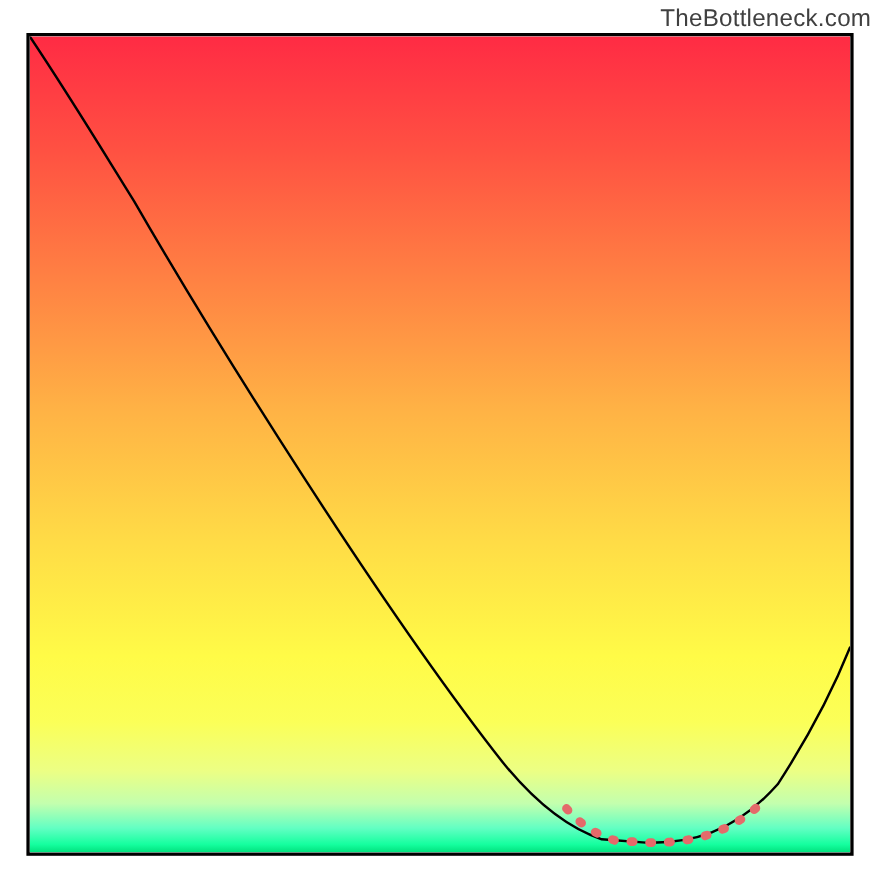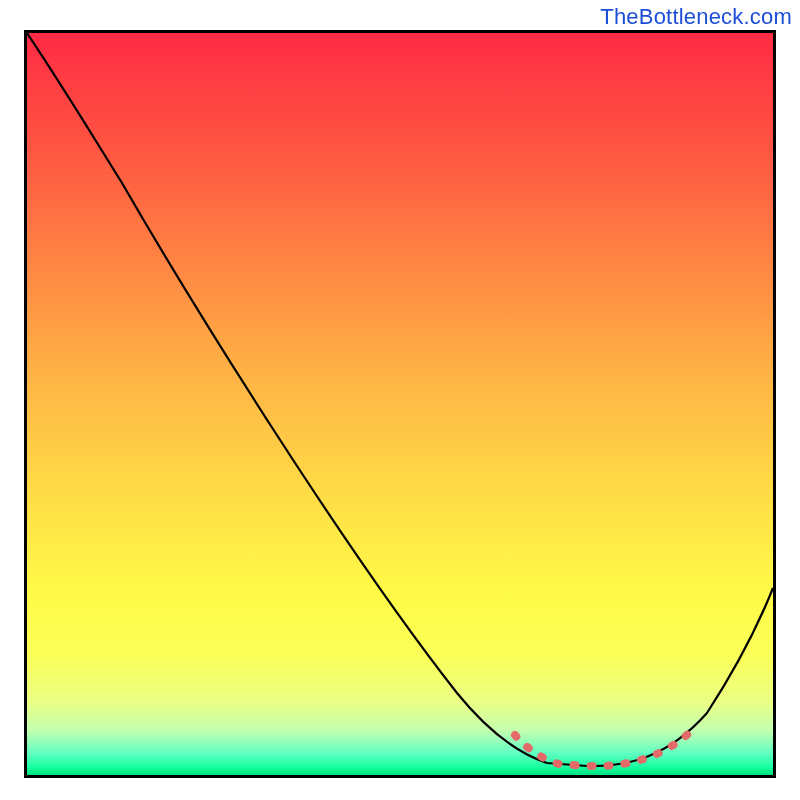--- a/index.html
+++ b/index.html
@@ -12,21 +12,21 @@
   }
   .stage {
     position: relative;
     width: 800px;
     height: 800px;
   }
   .watermark {
     position: absolute;
     top: 4px;
     right: 8px;
-    color: #1d4ed8;
+    color: #404040;
     font-size: 22px;
     font-weight: 500;
     letter-spacing: 0.2px;
     z-index: 10;
   }
   .plot-area {
     position: absolute;
     left: 24px;
     top: 30px;
     width: 752px;

